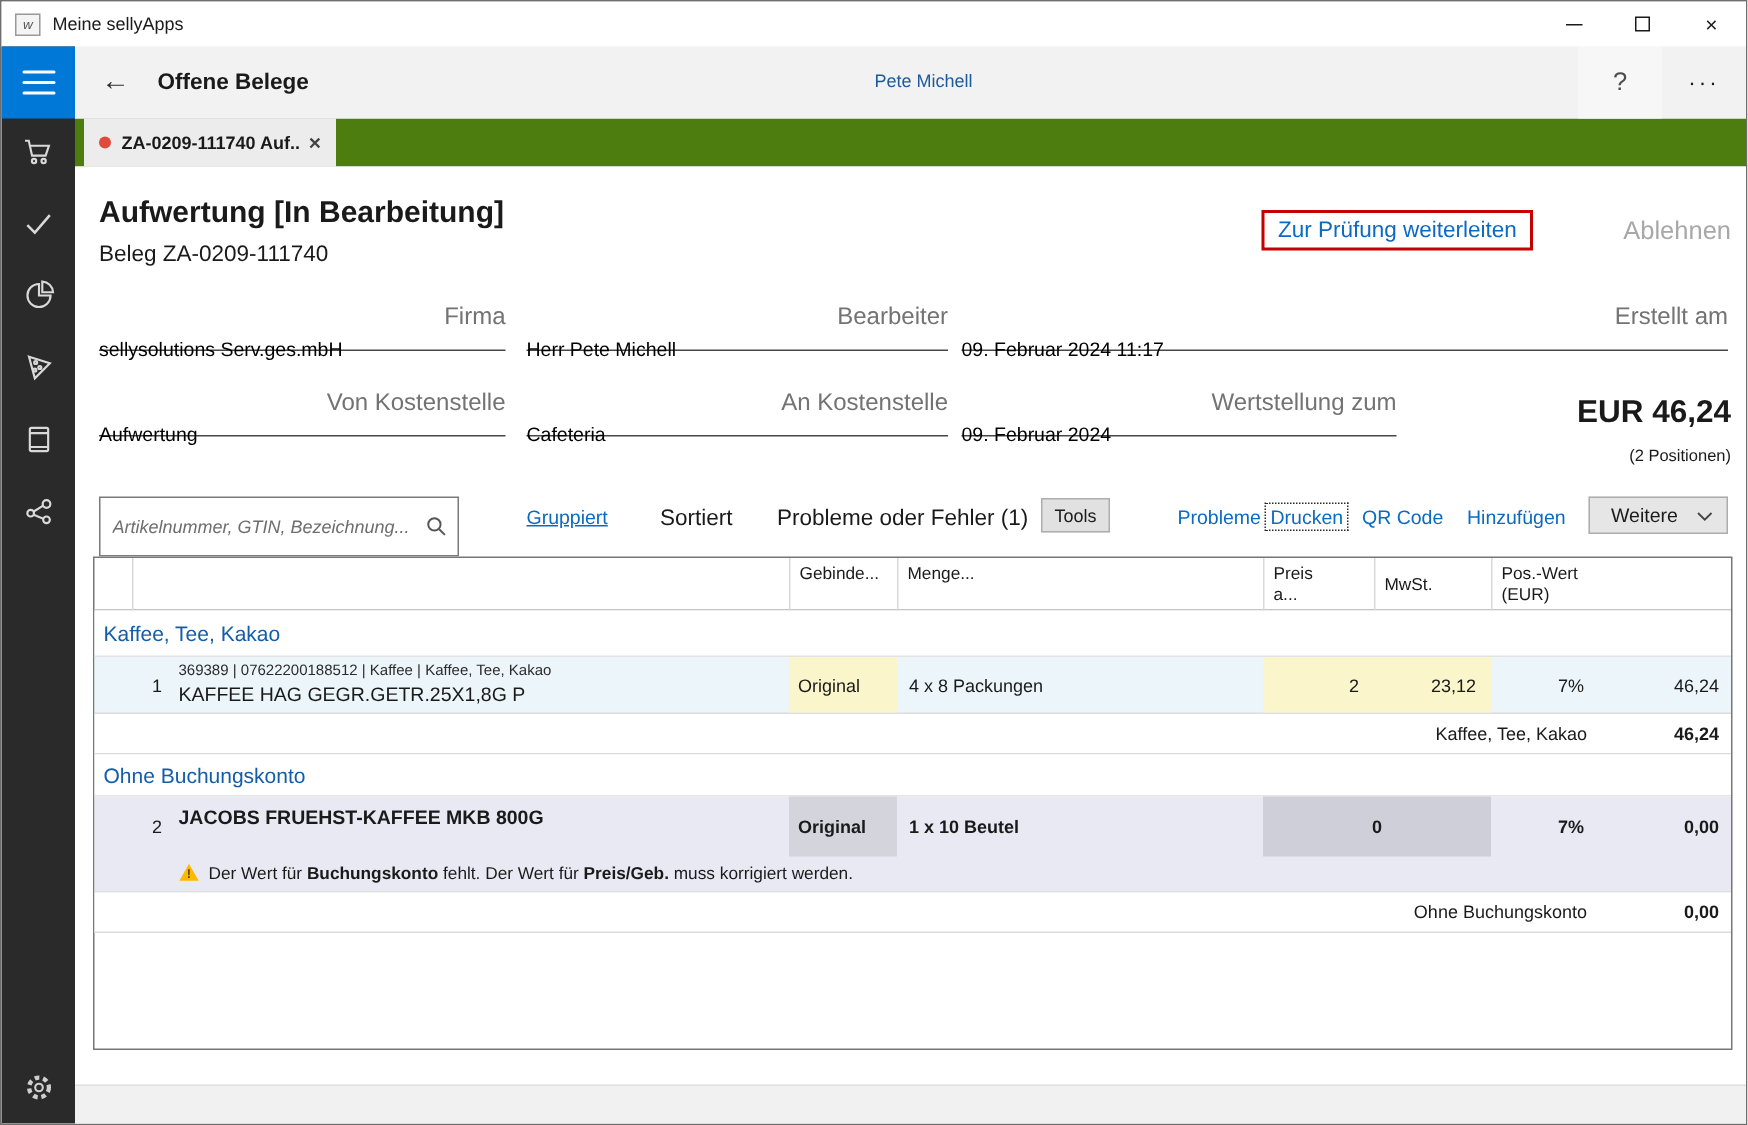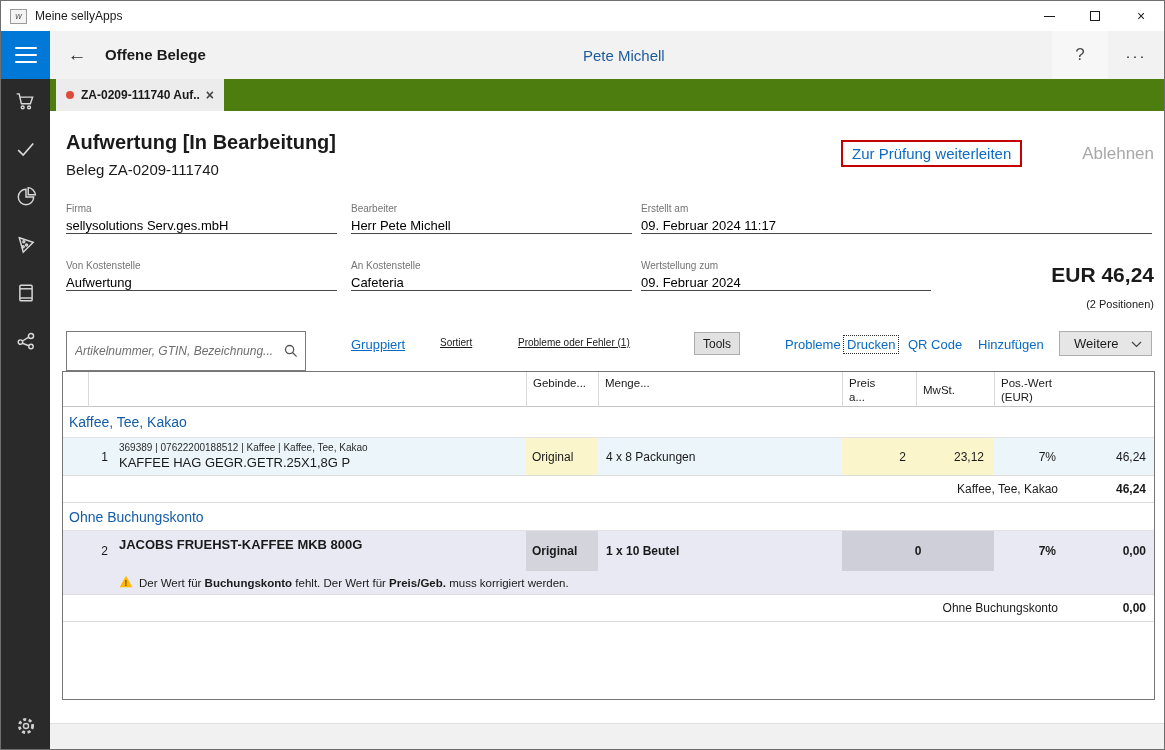--- a/index.html
+++ b/index.html
@@ -29,61 +29,61 @@
   .sidebar-gear { position:absolute; bottom:8px; left:0; width:49px; display:flex; justify-content:center; }
   .sidebar-gear svg { stroke:#cfcfcf; fill:none; }
 
   
   .main { flex:1; position:relative; background:#fff; }
 
   .topbar { position:relative; height:48px; background:#f2f2f2; }
   .back-btn { position:absolute; left:13px; top:11px; width:28px; height:26px; font-size:19px; color:#2b2b2b;
               display:flex; align-items:center; justify-content:center; }
   .screen-title { position:absolute; left:55px; top:15px; font-size:15px; font-weight:bold; }
-  .user-name { position:absolute; left:533px; top:16px; font-size:15px; color:#1d5a9c; }
+  .user-name { position:absolute; left:533px; top:16px; font-size:12px; color:#1d5a9c; }
   .help-btn { position:absolute; right:56px; top:0; width:56px; height:48px; background:#f7f7f7;
               display:flex; align-items:center; justify-content:center; font-size:17px; color:#4d4d4d; }
   .more-btn { position:absolute; right:0; top:0; width:56px; height:48px;
               display:flex; align-items:center; justify-content:center; font-size:15px; letter-spacing:2px; color:#1a1a1a; }
 
   .tabstrip { height:32px; background:#4d7c0f; display:flex;font-weight:bold; }
   .tab { margin-left:6px; width:168px; height:32px; background:#ececec; display:flex; align-items:center; padding:0 10px; }
   .tab-dot { width:8px; height:8px; border-radius:50%; background:#e04a3c; flex:none; }
   .tab-label { margin-left:7px; font-size:12px; white-space:nowrap; overflow:hidden; }
   .tab-close { margin-left:auto; font-size:14px; color:#444; padding-left:6px; }
 
   .content { position:relative; height:638px; background:#fff; }
 
   .doc-title { position:absolute; left:16px; top:20px; font-size:20px; font-weight:bold; }
   .doc-beleg { position:absolute; left:16px; top:50px; font-size:15px; }
   .forward-btn { position:absolute; left:791px; top:29px; border:2px solid #c40000; padding:3px 9px;
                  font-size:15px; color:#0a6ac4; background:#fff; white-space:nowrap; }
   .reject-btn { position:absolute; right:10px; top:33px; font-size:17px; color:#a8a8a8; }
 
   .field { position:absolute; height:31px; border-bottom:1px solid #474747; }
-  .field .flabel { display:block; font-size:10px; color:#737373; }
+  .field .flabel { display:block; font-size:16px; color:#737373;text-align:right; }
   .field .fvalue { display:block; font-size:13px; margin-top:4px; color:#000; }
   .f1 { left:16px;  top:92px;  width:271px; }
   .f2 { left:301px; top:92px;  width:281px; }
   .f3 { left:591px; top:92px;  width:511px; }
   .f4 { left:16px;  top:149px; width:271px; }
   .f5 { left:301px; top:149px; width:281px; }
   .f6 { left:591px; top:149px; width:290px; }
 
   .total-amount { position:absolute; right:10px; top:152px; font-size:21px; font-weight:bold; }
   .total-positions { position:absolute; right:10px; top:187px; font-size:11px; }
 
   
   .toolbar { position:absolute; left:0; top:220px; width:100%; height:30px; }
   .search-box { position:absolute; left:16px; top:0; width:240px; height:40px; border:1px solid #7a7a7a; background:#fff; display:flex; align-items:center; }
   .search-box input { flex:1; border:none; outline:none; font-family:"Liberation Sans",sans-serif; font-size:12px; padding:0 4px 0 8px; background:transparent; }
   .search-box input::placeholder { font-style:italic; color:#6e6e6e; }
   .search-icon { flex:none; margin-right:7px; display:flex; }
   .tb-link { position:absolute; top:6px; font-size:13px; color:#0a6ac4; white-space:nowrap; }
-  .tb-text { position:absolute; top:6px; font-size:10px; color:#1a1a1a; white-space:nowrap;text-decoration:underline; }
+  .tb-text { position:absolute; top:6px; font-size:15px; color:#1a1a1a; white-space:nowrap; }
   .lnk-grouped  { left:301px; text-decoration:underline; }
   .lnk-sorted   { left:390px; }
   .lnk-problems { left:468px; }
   .btn-tools { position:absolute; left:644px; top:1px; height:23px; padding:0 8px; background:#e1e1e1; border:1px solid #adadad;
                font-size:12px; display:flex; align-items:center; color:#1a1a1a; }
   .lnk-journal { left:735px; }
   .lnk-print   { left:793px; border:1px dotted #2b2b2b; padding:1px 3px; top:4px; }
   .lnk-qr      { left:858px; }
   .lnk-add     { left:928px; }
   .btn-more { position:absolute; left:1009px; top:0; width:93px; height:25px; background:#e6e6e6; border:1px solid #adadad;

